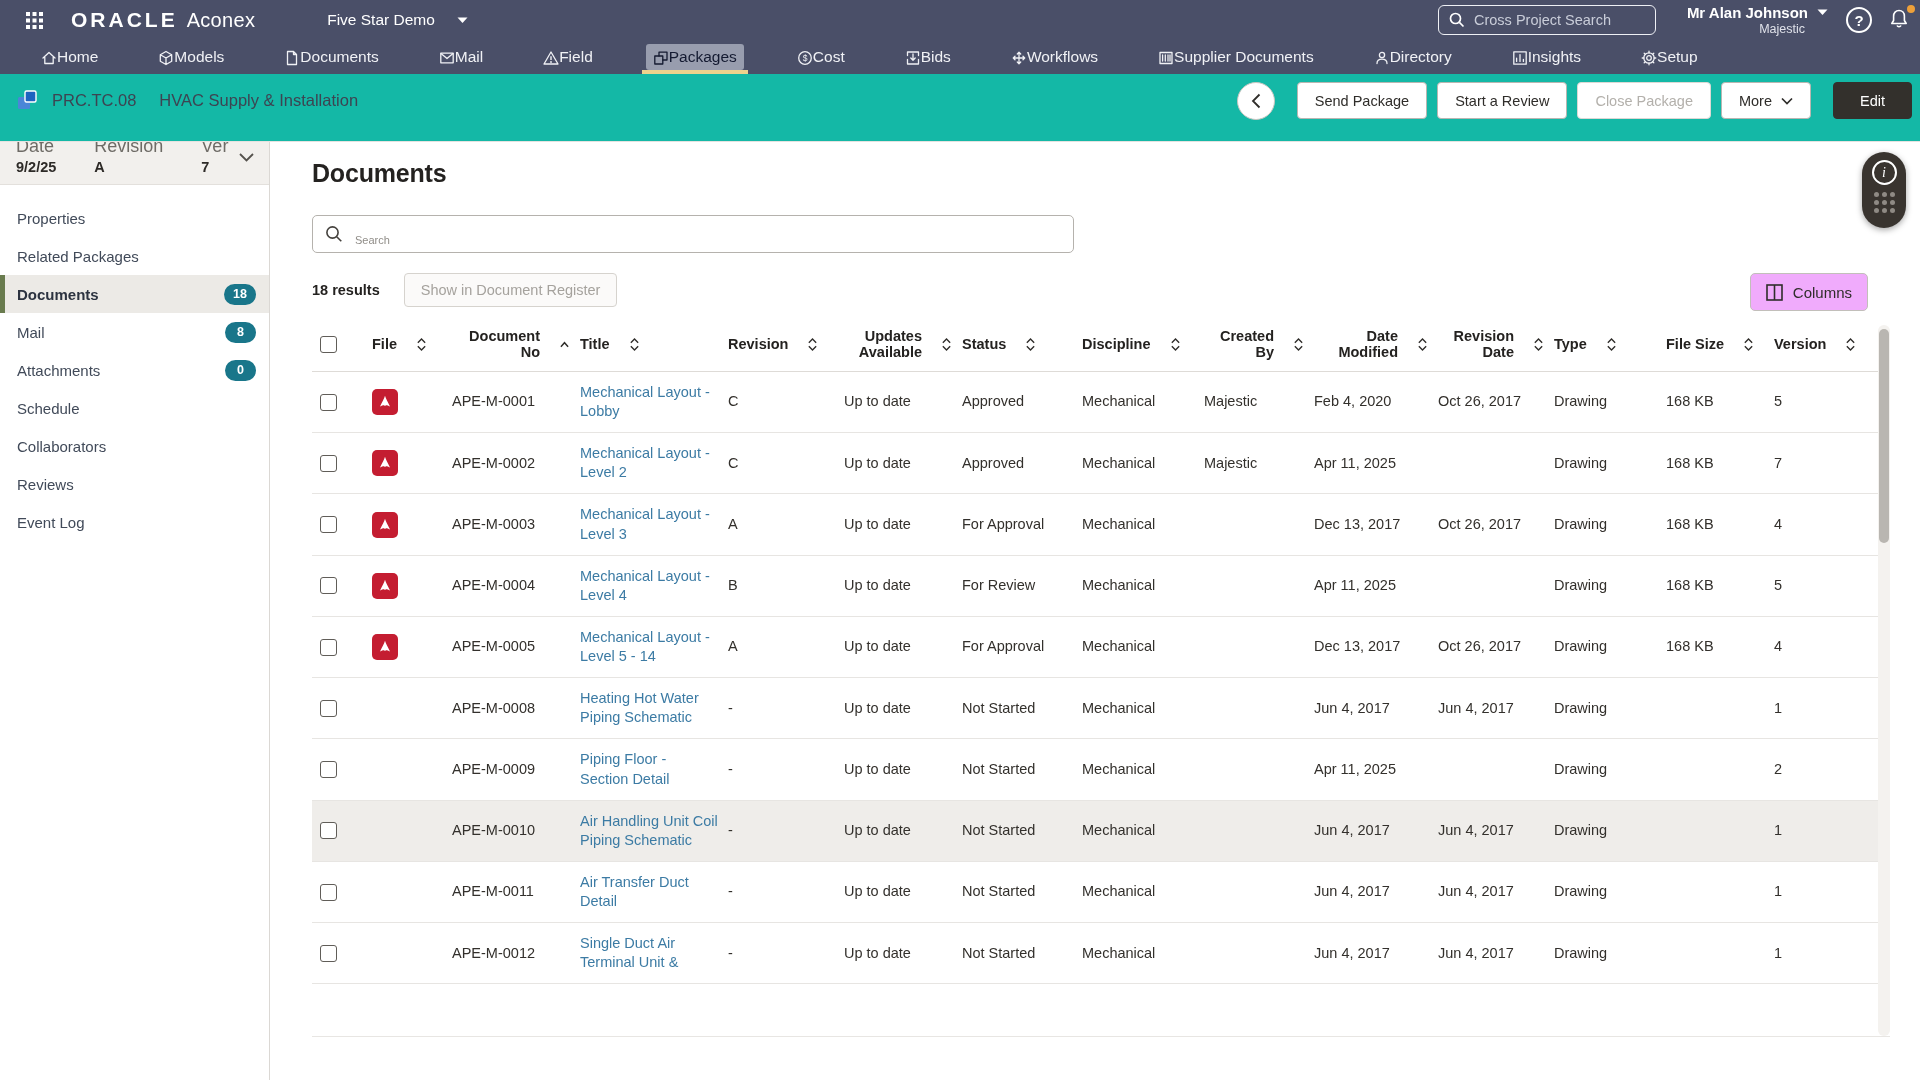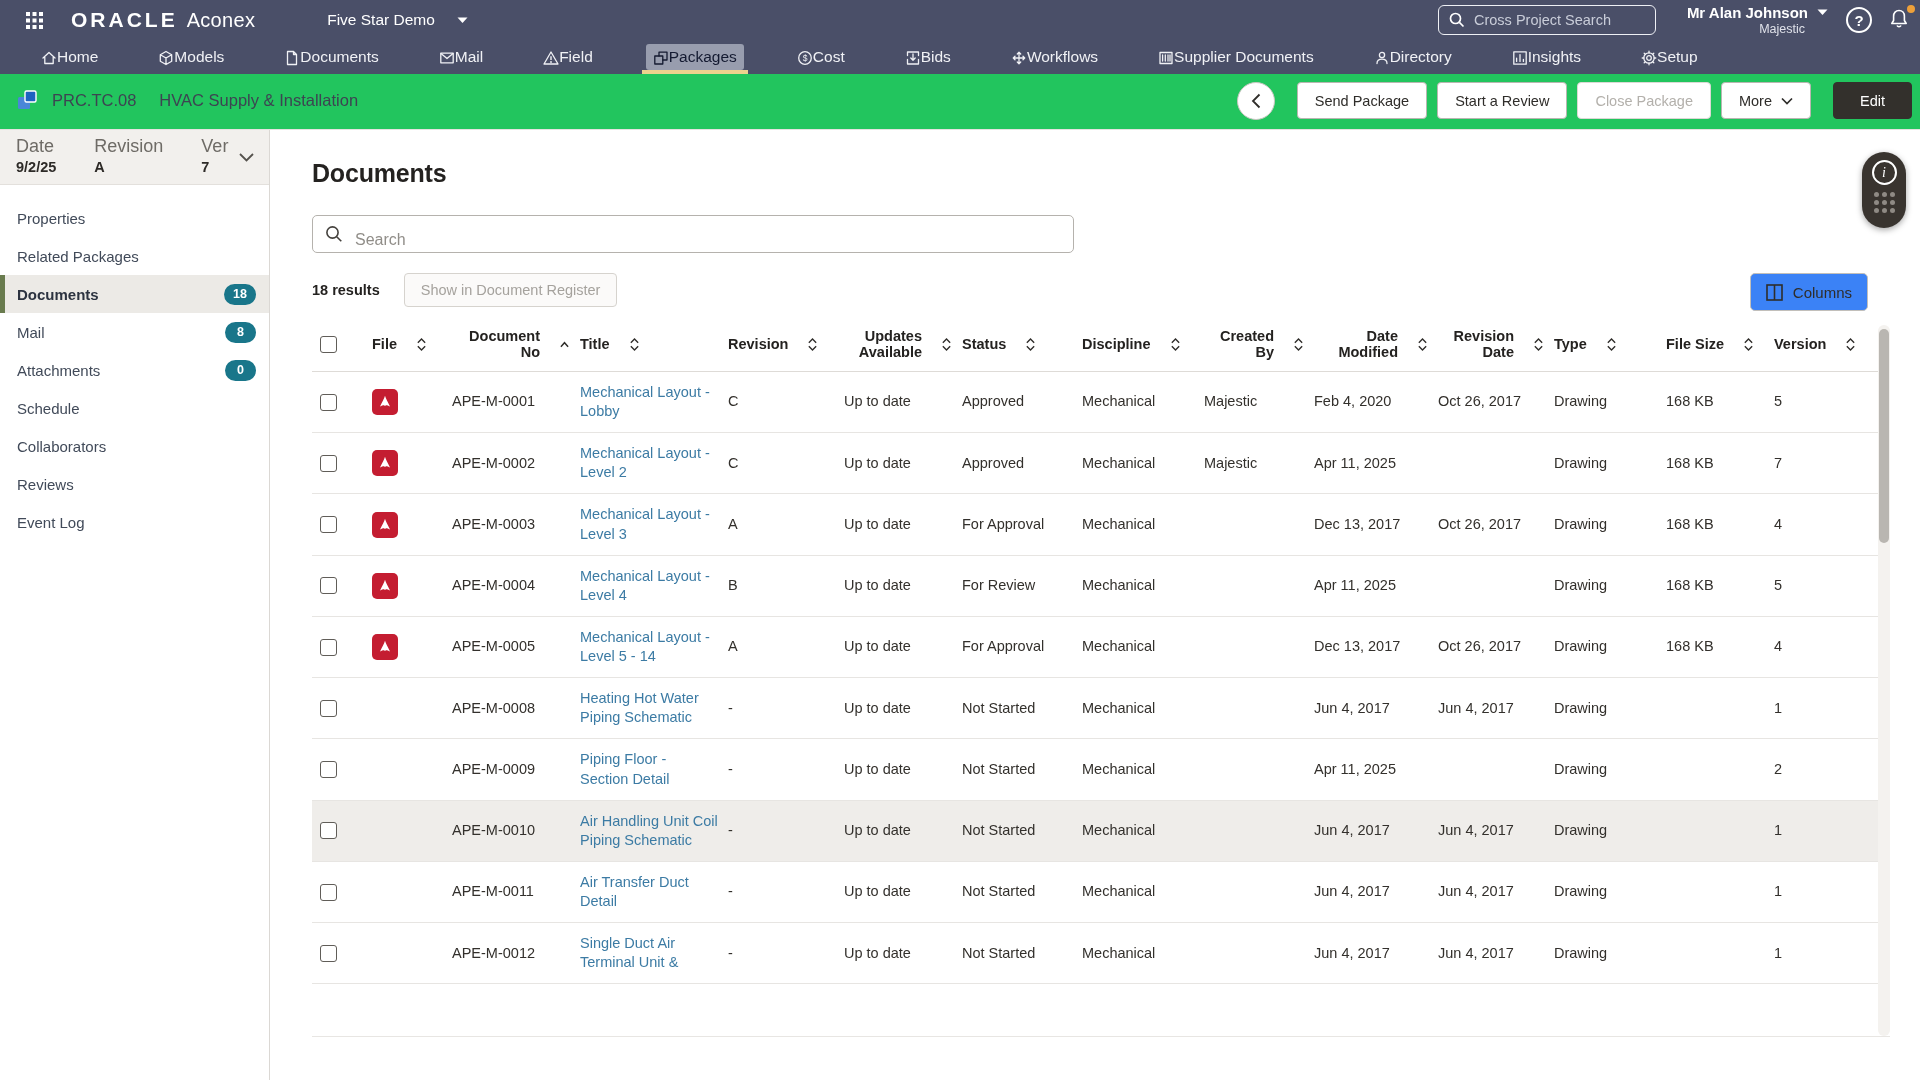--- a/index.html
+++ b/index.html
@@ -26,21 +26,21 @@
   .bell-dot { position:absolute; top:-2px; right:-3px; width:8px; height:8px; border-radius:50%; background:#eda03a; }
 
   .tb-row2 { display:flex; align-items:center; height:34px; padding-left:34px; position:relative; }
   .nav-item { position:relative; display:flex; align-items:center; height:34px; margin-right:46px; color:#f0f1f5; font-size:15.5px; cursor:pointer; white-space:nowrap; }
   .nav-pill { display:flex; align-items:flex-end; gap:0; padding:4px 7px; border-radius:3px; }
   .nav-item.active .nav-pill { background:#989dae; color:#141a31; }
   .nav-item.active::after { content:""; position:absolute; left:-4px; right:-4px; bottom:0; height:4px; background:#ecd28d; }
   .nav-ic { display:flex; align-items:center; }
 
   
-  .crumbbar { position:absolute; top:74px; left:0; right:0; height:56px; background:#22c55e; border-bottom:1px solid #e5e3e0; z-index:15; }
+  .crumbbar { position:absolute; top:74px; left:0; right:0; height:68px; background:#14b8a6; border-bottom:1px solid #e5e3e0; z-index:15; }
   .crumb-left { position:absolute; left:16px; top:0; height:53px; display:flex; align-items:center; gap:13px; }
   .crumb-code { font-size:16.5px; color:#3d4452; }
   .crumb-title { font-size:16.5px; color:#3d4452; margin-left:10px; }
   .crumb-actions { position:absolute; right:8px; top:0; height:53px; display:flex; align-items:center; gap:10px; }
   .back-btn { width:38px; height:38px; border-radius:50%; border:1px solid #c9c6c1; background:#fff; display:flex; align-items:center; justify-content:center; cursor:pointer; margin-right:12px; }
   .btn { height:37px; padding:0 17px; border:1px solid #b9b6b1; border-radius:4px; background:#fff; font-size:14.5px; color:#2f2d2a; font-family:inherit; cursor:pointer; display:flex; align-items:center; gap:9px; white-space:nowrap; }
   .btn.disabled { color:#b3b0ab; border-color:#dbd8d4; cursor:default; }
   .btn.dark { background:#33302c; border-color:#33302c; color:#fff; padding:0 26px; margin-left:12px; }
 
   
@@ -54,26 +54,26 @@
   .side-item { position:relative; height:38px; display:flex; align-items:center; justify-content:space-between; padding:0 13px 0 17px; font-size:15px; color:#414a59; cursor:pointer; }
   .side-item.active { background:#eceae6; font-weight:700; color:#2c3340; }
   .side-item.active::before { content:""; position:absolute; left:0; top:0; bottom:0; width:5px; background:#697b4e; }
   .side-badge { min-width:31px; height:21px; padding:0 9px; border-radius:11px; background:#19768a; color:#fff; font-size:12.5px; font-weight:700; display:flex; align-items:center; justify-content:center; }
 
   
   .main { position:absolute; left:270px; top:127px; right:0; bottom:0; background:#fff; }
   .page-title { margin:32px 0 0 42px; font-size:25px; font-weight:800; color:#242220; letter-spacing:-0.2px; }
   .search-wrap { position:relative; margin:27px 0 0 42px; width:762px; }
   .search-wrap svg { position:absolute; left:13px; top:10px; }
-  .search-input { width:100%; height:38px; border:1px solid #b5b2ad; border-radius:5px; padding:12px 12px 0 42px; font-size:16px; color:#33302c; font-family:inherit; outline:none; }
+  .search-input { width:100%; height:38px; border:1px solid #b5b2ad; border-radius:5px; padding:12px 12px 0 42px; font-size:11px; color:#33302c; font-family:inherit; outline:none; }
   .search-input::placeholder { color:#908d88; }
   .results-row { margin:20px 0 0 42px; display:flex; align-items:center; gap:24px; }
   .results-count { font-size:14.5px; font-weight:700; color:#242220; }
   .register-btn { height:34px; padding:0 16px; border:1px solid #d6d3ce; border-radius:4px; background:#fbfaf9; color:#a5a29d; font-size:14.5px; font-family:inherit; cursor:default; }
-  .columns-btn { position:absolute; right:52px; top:146px; height:38px; padding:0 15px; border:1px solid #c2bfba; border-radius:5px; background:#3b82f6; font-size:15px; color:#2f2d2a; font-family:inherit; display:flex; align-items:center; gap:10px; cursor:pointer; }
+  .columns-btn { position:absolute; right:52px; top:146px; height:38px; padding:0 15px; border:1px solid #c2bfba; border-radius:5px; background:#f0abfc; font-size:15px; color:#2f2d2a; font-family:inherit; display:flex; align-items:center; gap:10px; cursor:pointer; }
 
   
   .table-wrap { position:absolute; left:42px; top:198px; width:1578px; bottom:43px; overflow:hidden; border-bottom:1px solid #e8e6e3; }
   table { width:1566px; border-collapse:collapse; table-layout:fixed; }
   thead th { text-align:left; font-size:14.5px; font-weight:700; color:#242220; padding:4px 10px 10px 0; border-bottom:1px solid #dedbd7; vertical-align:middle; }
   .thx { display:flex; align-items:center; gap:19px; line-height:1.1;text-align:right; }
   .thx .sort { display:flex; align-items:center; flex:0 0 auto; cursor:pointer; }
   tbody td { font-size:14.5px; color:#33302c; padding:11px 10px 11px 0; border-bottom:1px solid #e7e5e2; vertical-align:middle; line-height:1.32; }
   tr.hl td { background:#efedea; }
   .doclink { color:#3c7ba4; text-decoration:none; cursor:pointer; }

